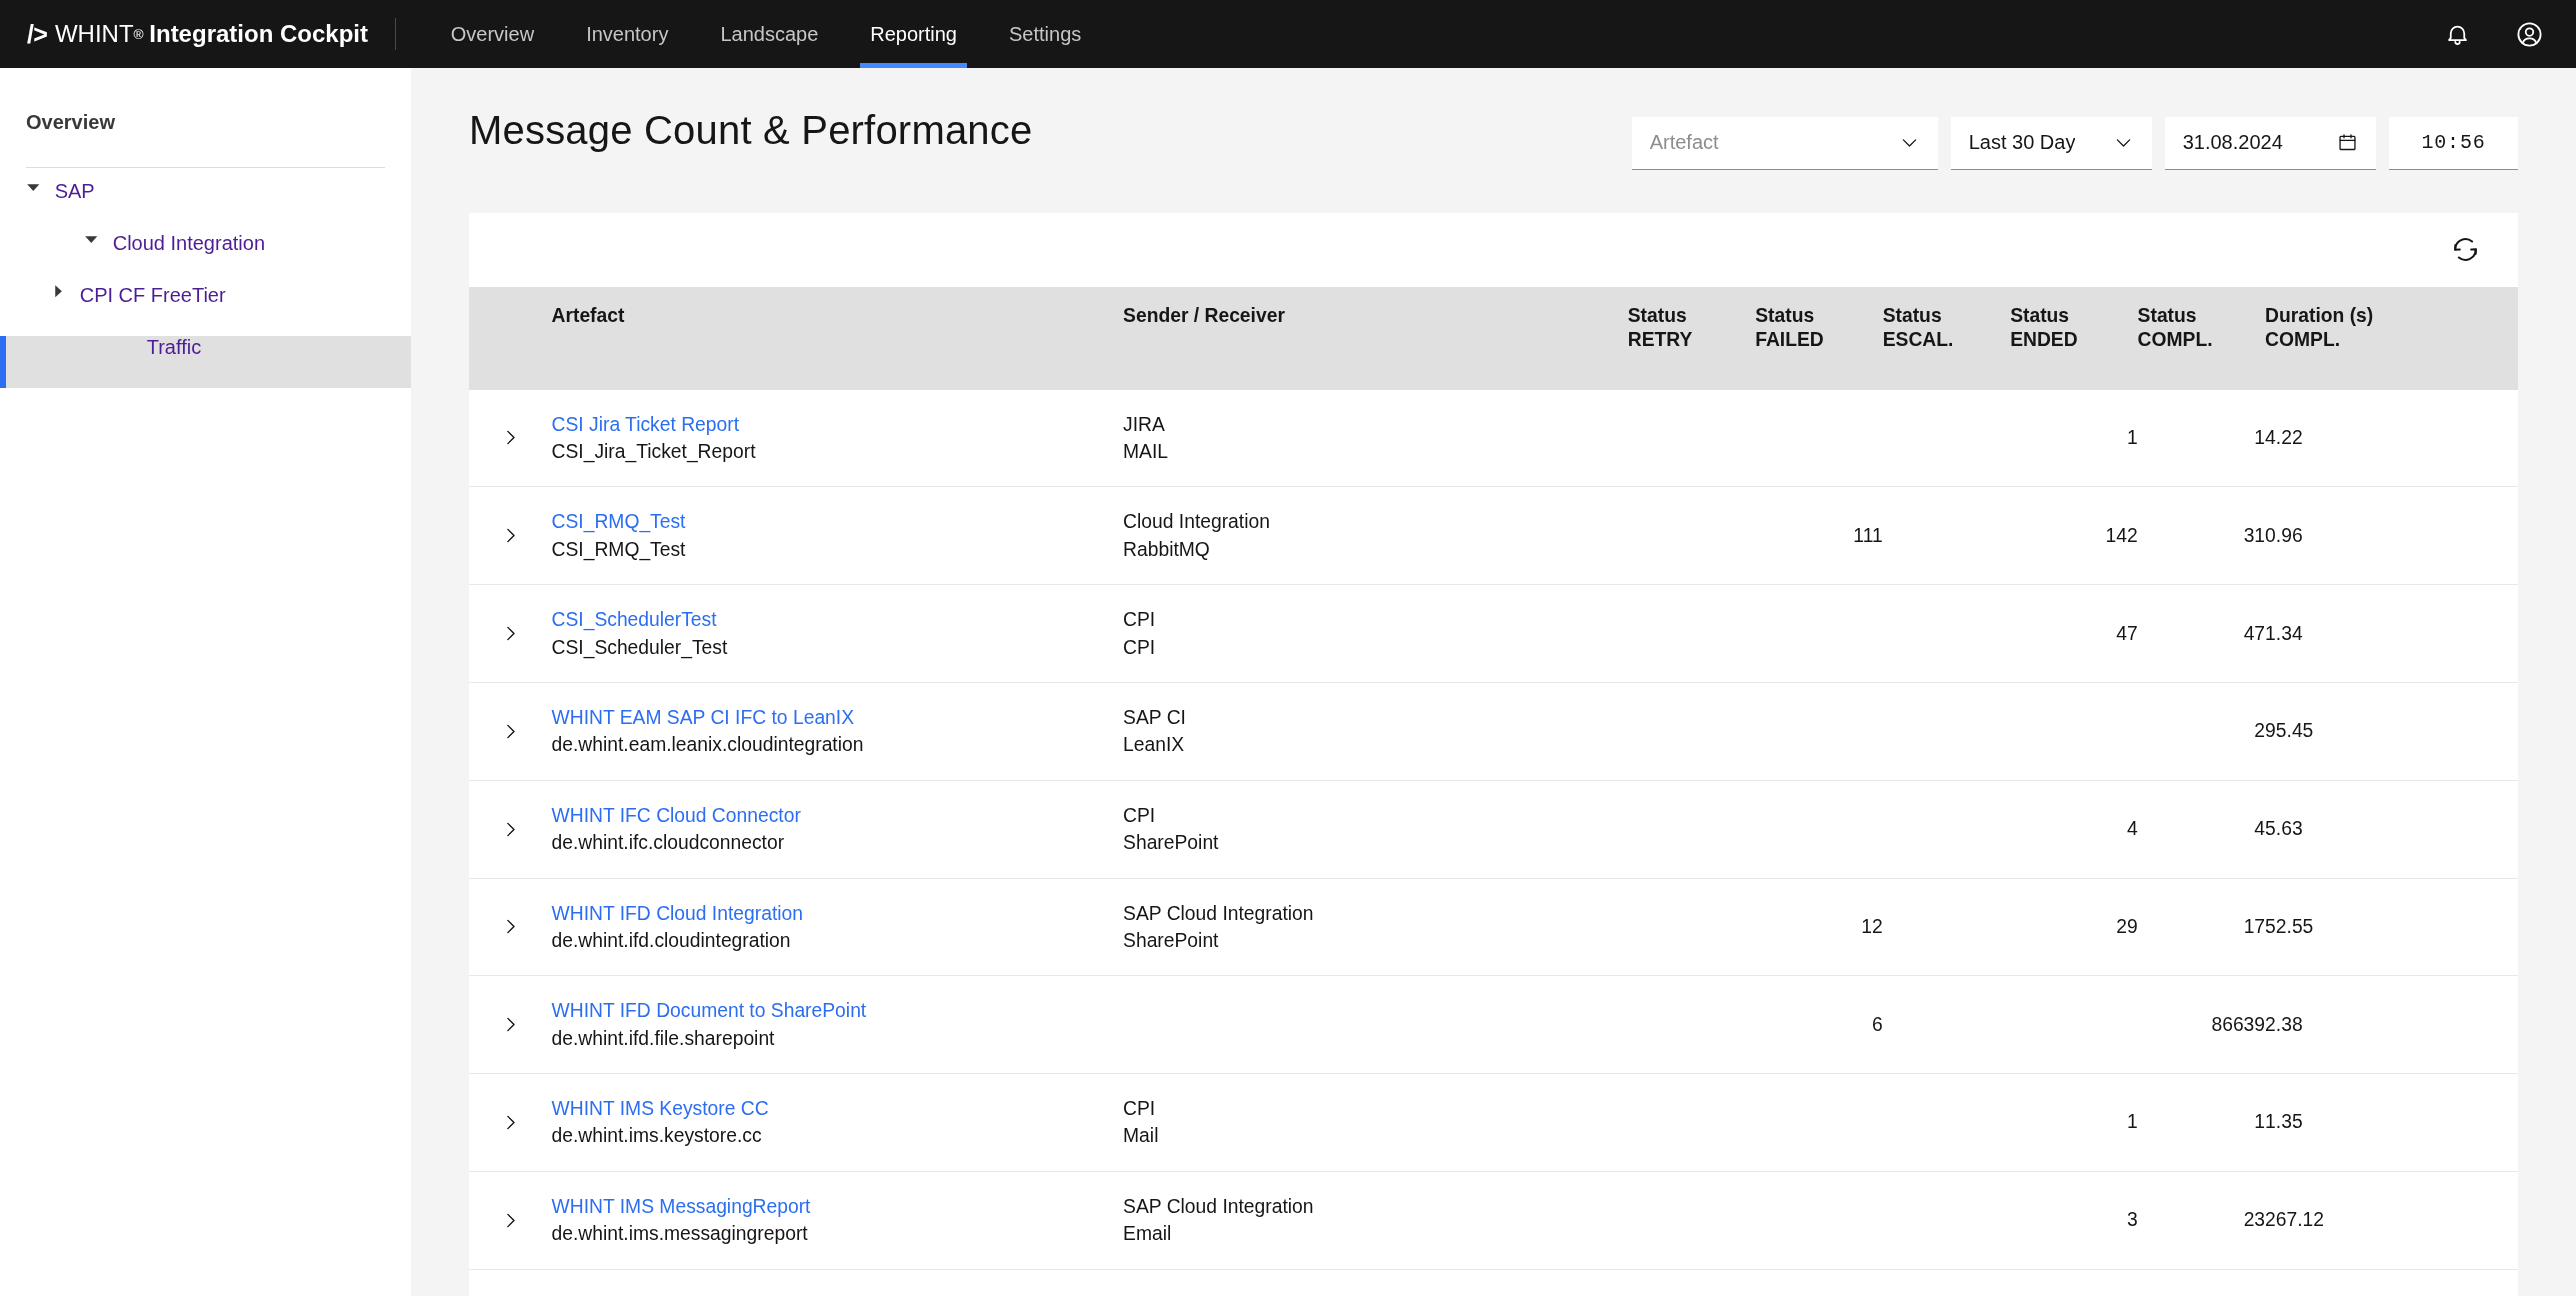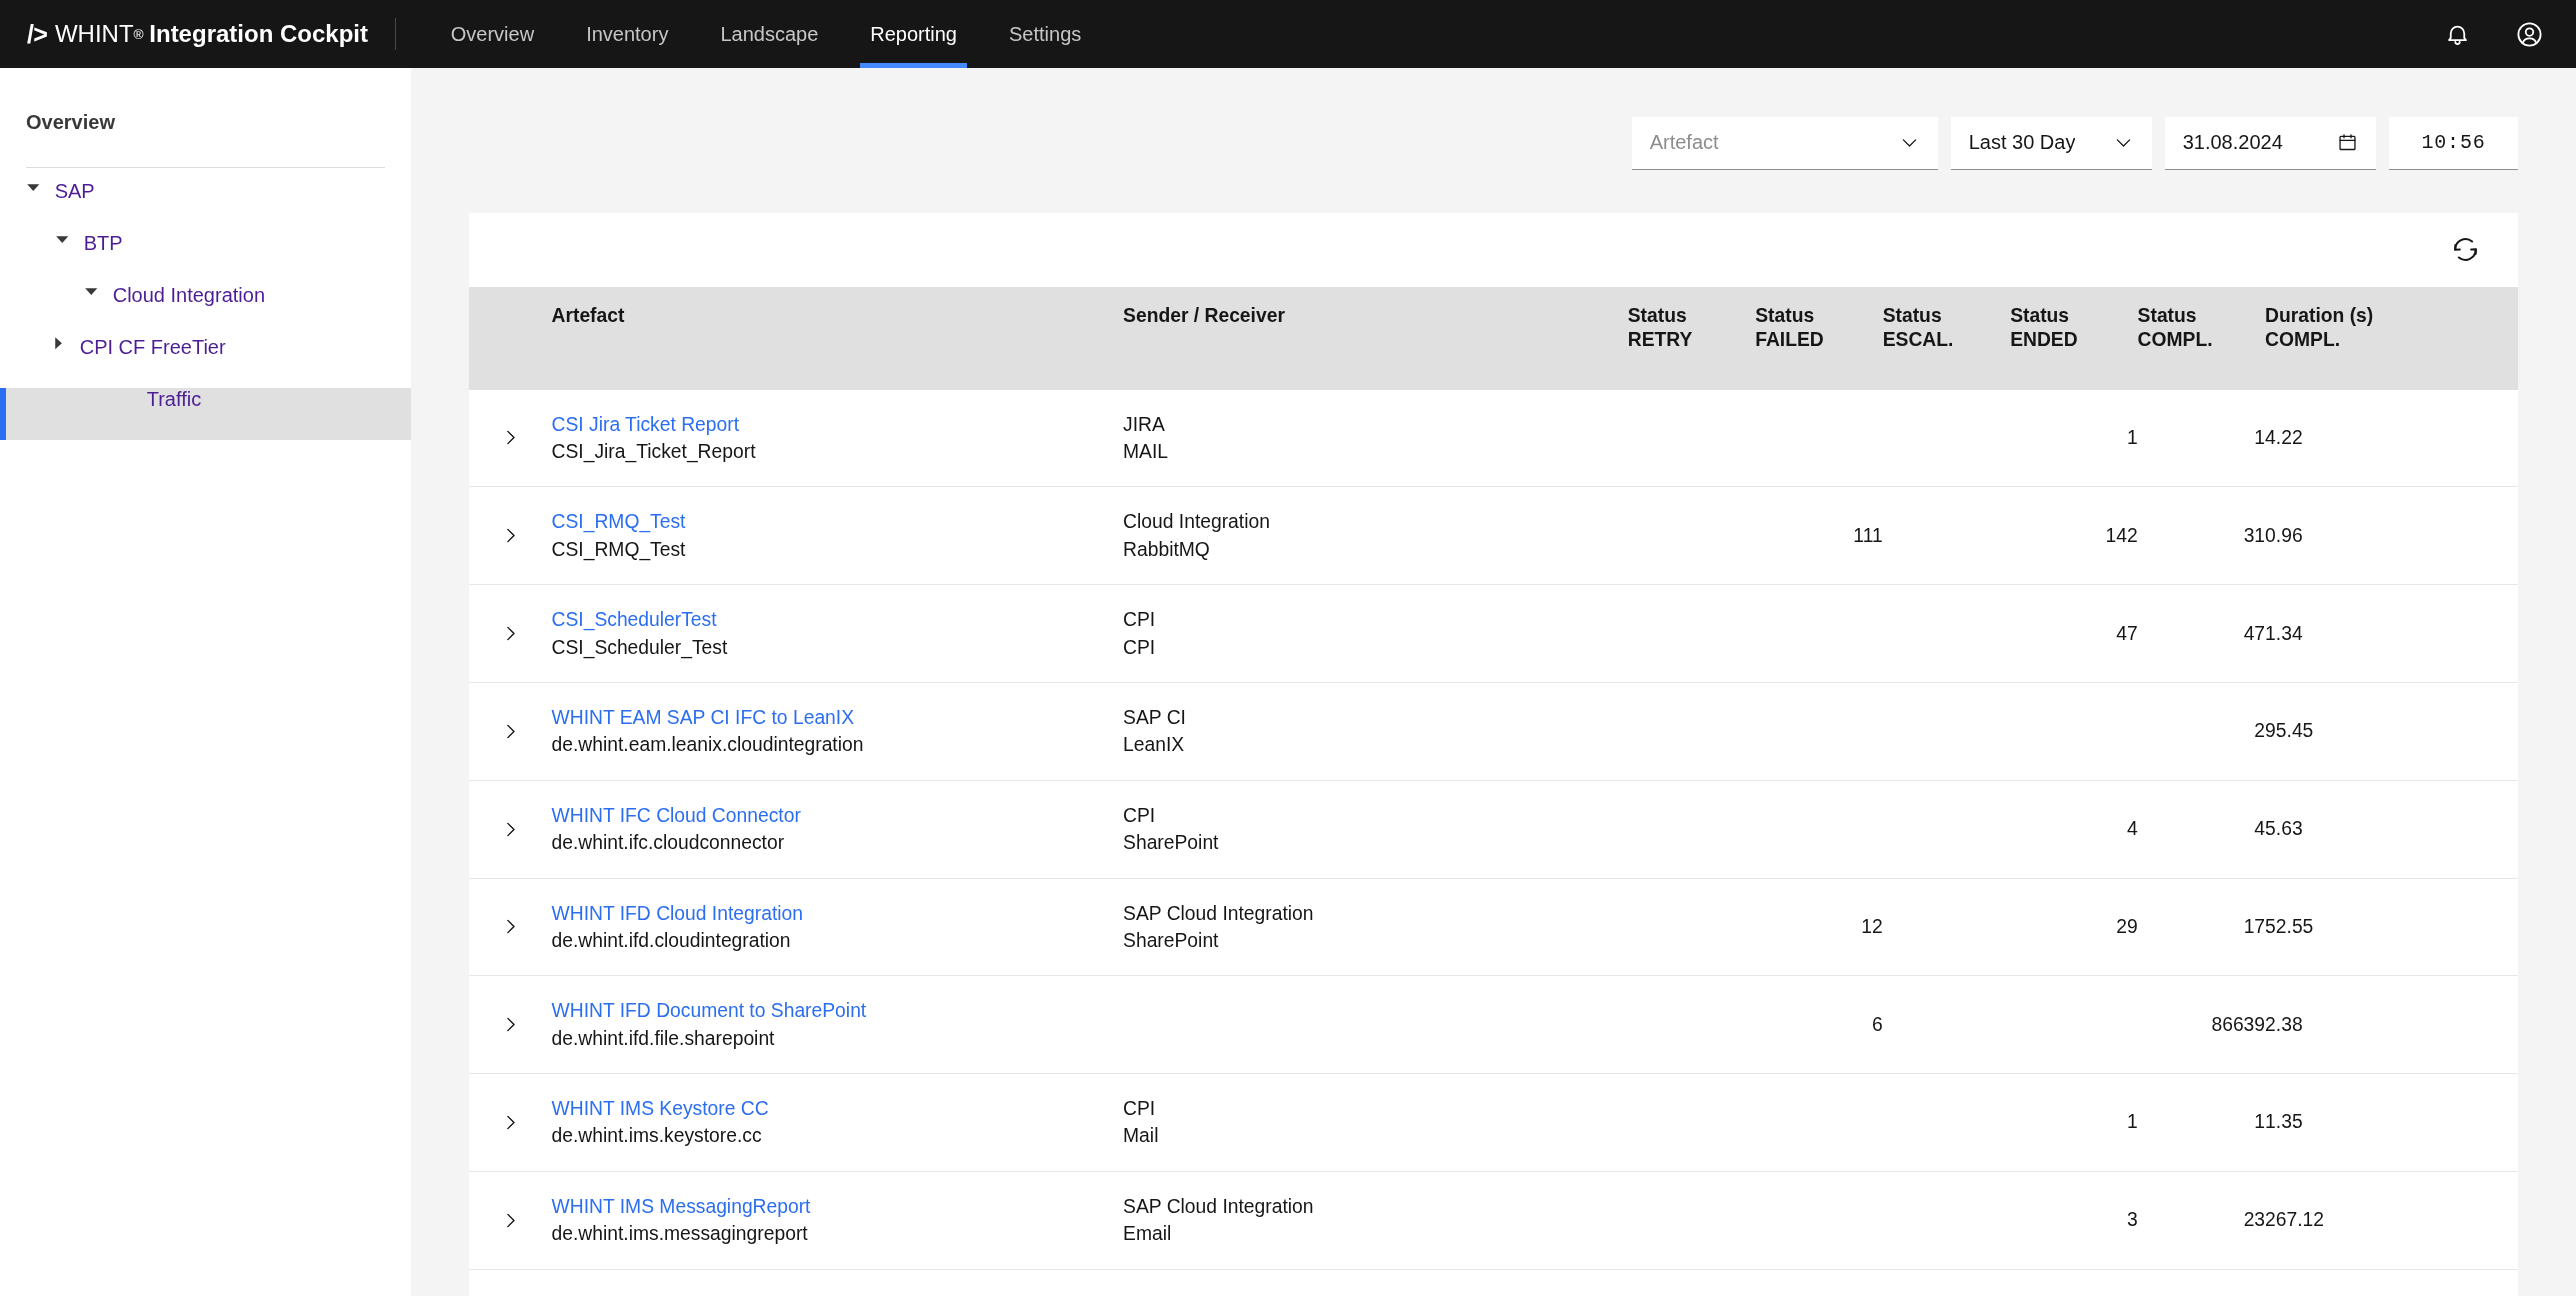--- a/index.html
+++ b/index.html
@@ -182,28 +182,20 @@
 
     <div class="tree-item lvl1">
       <span class="caret">
         <svg width="14.5" height="14.5" viewBox="0 0 12 12">
             <path d="M1 3.5h10L6 9z" fill="#393939"></path>
           </svg>
       </span>
       <span class="tree-label">SAP</span>
     </div>
 
-    <div class="tree-item lvl2">
-      <span class="caret">
-        <svg width="14.5" height="14.5" viewBox="0 0 12 12">
-            <path d="M1 3.5h10L6 9z" fill="#393939"></path>
-          </svg>
-      </span>
-      <span class="tree-label">BTP</span>
-    </div>
 
     <div class="tree-item lvl3">
       <span class="caret">
         <svg width="14.5" height="14.5" viewBox="0 0 12 12">
             <path d="M1 3.5h10L6 9z" fill="#393939"></path>
           </svg>
       </span>
       <span class="tree-label">Cloud Integration</span>
     </div>
 
@@ -219,20 +211,21 @@
 
     <div class="tree-item lvl5 selected">
       <span class="tree-label">Traffic</span>
     </div>
 
   </div>
 
   <div class="content">
 
     <div class="page-head">
+      <div class="page-title">Message Count &amp; Performance</div>
 
       <div class="filters">
         <div class="fld sel-artefact">
           <span class="ph txt">Artefact</span>
           <span class="chev">
             <svg width="21" height="21" viewBox="0 0 24 24" fill="none" stroke="#161616" stroke-width="1.5" stroke-linecap="round" stroke-linejoin="round">
                 <path d="M5 9l7 7 7-7"></path>
               </svg>
           </span>
         </div>

